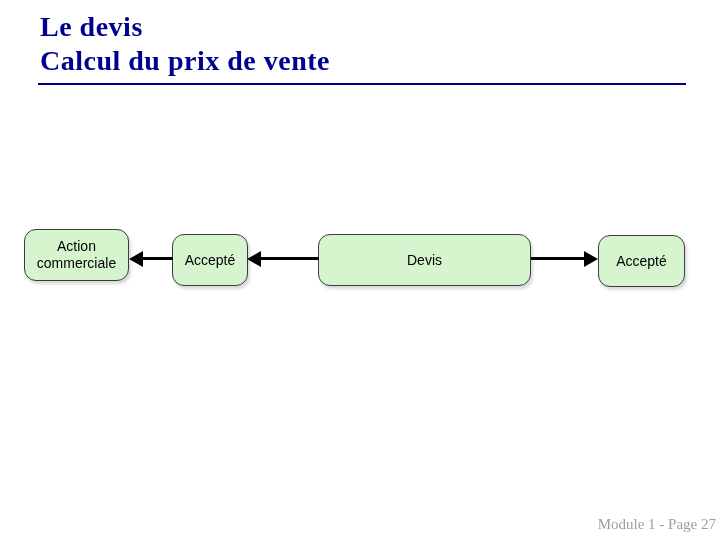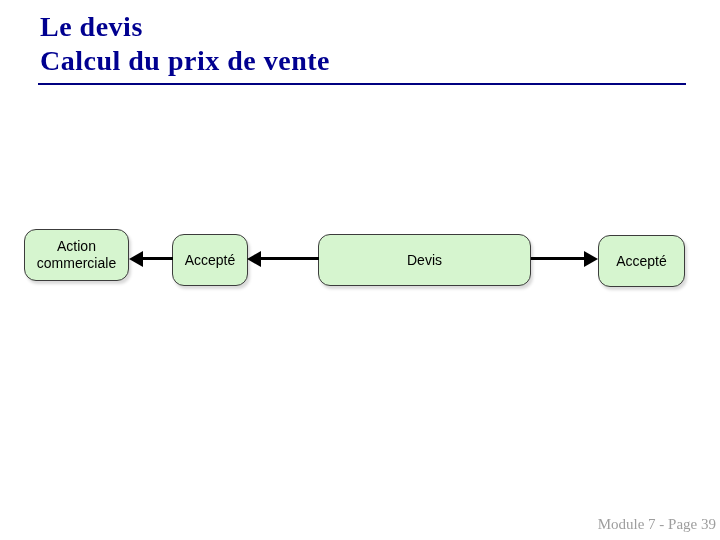--- a/index.html
+++ b/index.html
@@ -116,15 +116,15 @@
     <div class="arrow-head head-left head-at-action"></div>
 
     <div class="arrow-line line-devis-refuse"></div>
     <div class="arrow-head head-left head-at-refuse"></div>
 
     <div class="arrow-line line-devis-accepte"></div>
     <div class="arrow-head head-right head-at-accepte"></div>
 
   </div>
 
-  <div class="footer">Module 7 - Page 39</div>
+  <div class="footer">Module 1 - Page 27</div>
 
 </div>
 
 </body></html>

